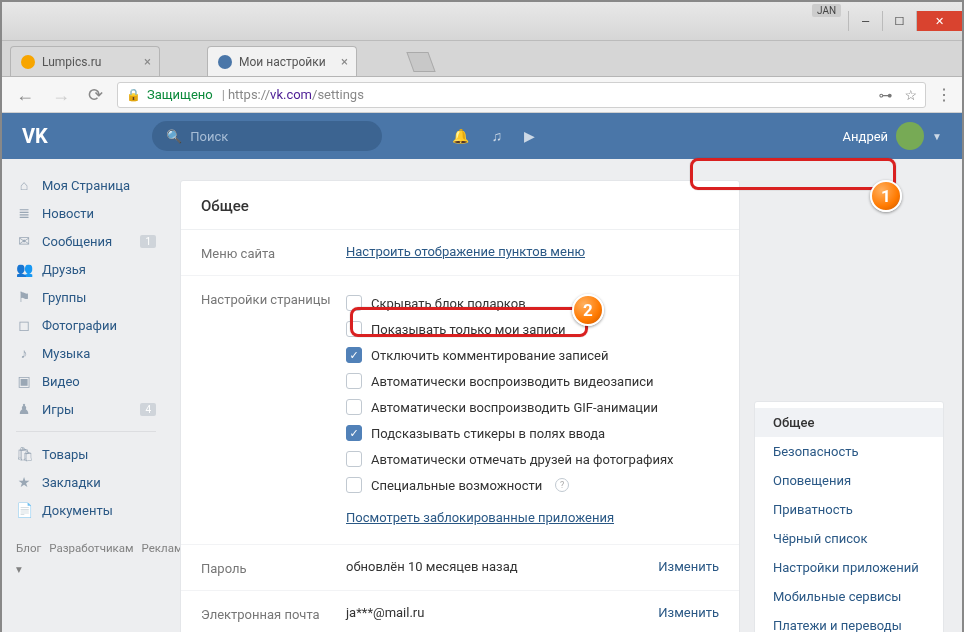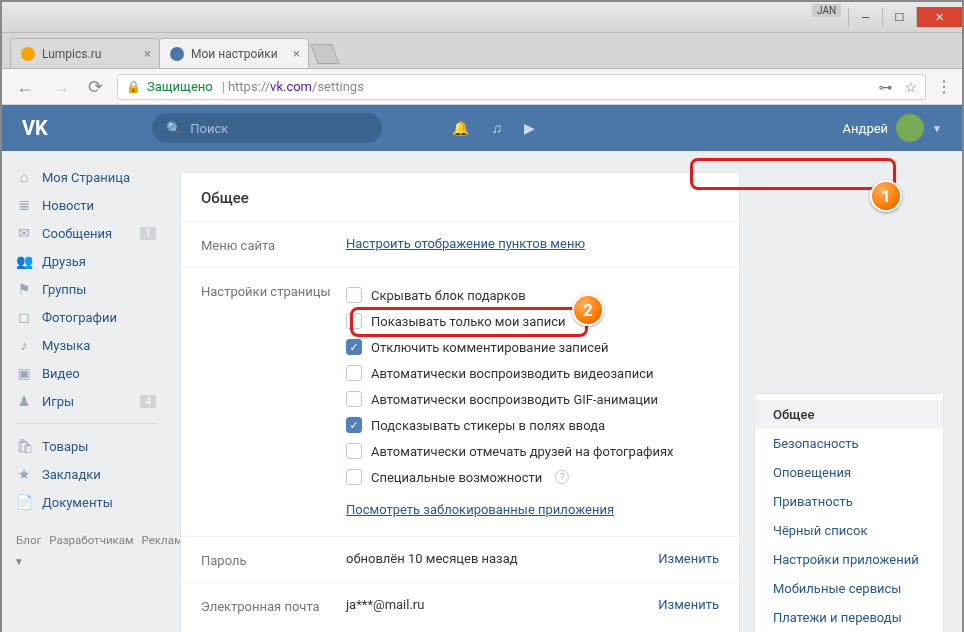--- a/index.html
+++ b/index.html
@@ -1,24 +1,24 @@
 <!DOCTYPE html>
 <html><head>
   <meta charset="utf-8">
   <style>
     * { margin: 0; padding: 0; box-sizing: border-box; font-family: -apple-system, BlinkMacSystemFont, "Segoe UI", Roboto, Helvetica, Arial, sans-serif; }
     body { background: #fff; overflow: hidden; }
     .outer-frame { width: 964px; height: 632px; border: 2px solid #888; background: #fff; position: relative; }
     
-    .win-titlebar { height: 31px; background: linear-gradient(#e8e8e8,#d6d6d6); border-bottom:1px solid #bbb; display:flex; justify-content:flex-end; align-items:center; gap:0; }
+    .win-titlebar { height: 39px; background: linear-gradient(#e8e8e8,#d6d6d6); border-bottom:1px solid #bbb; display:flex; justify-content:flex-end; align-items:center; gap:0; }
     .win-user-badge { position:absolute; left: 810px; top:2px; background:#ccc; color:#444; font-size:10px; padding:1px 5px; border-radius:2px; }
     .win-btn { width: 34px; height:20px; display:flex; align-items:center; justify-content:center; font-size:11px; color:#333; border-left:1px solid #bbb; cursor:pointer; }
     .win-btn.close { background:#d9432f; color:#fff; width:46px; }
     
-    .chrome-tabs { height: 36px; background:#d6d6d6; display:flex; align-items:flex-end; padding-left: 8px; border-bottom:1px solid #b5b5b5; }
+    .chrome-tabs { height: 36px; background:#d6d6d6; display:flex; align-items:flex-end; padding-left: 8px; border-bottom:1px solid #b5b5b5;gap:48px; }
     .chrome-tab { height:30px; background:#f2f2f2; border:1px solid #b5b5b5; border-bottom:none; border-radius:4px 4px 0 0; display:flex; align-items:center; padding:0 28px 0 10px; font-size:12px; color:#555; margin-right:-1px; position:relative; min-width:150px; }
     .chrome-tab.inactive { background:#d9d9d9; }
     .chrome-tab .favicon { width:14px; height:14px; border-radius:50%; margin-right:7px; display:inline-block; }
     .chrome-tab .tab-close { position:absolute; right:8px; font-size:13px; color:#888; cursor:pointer; }
     .chrome-newtab { width:22px; height:20px; background:#c8c8c8; margin-left:6px; margin-bottom:4px; transform:skewX(20deg); border:1px solid #aaa; cursor:pointer; }
     
     .chrome-addr { height:36px; background:#f6f6f6; border-bottom:1px solid #d0d0d0; display:flex; align-items:center; padding:0 10px; gap:10px; }
     .nav-arrow { color:#888; font-size:18px; cursor:pointer; padding:0 4px; }
     .nav-arrow.disabled { color:#ccc; cursor:default; }
     .addr-box { flex:1; height:26px; border:1px solid #d0d0d0; border-radius:3px; display:flex; align-items:center; padding:0 8px; background:#fff; font-size:13px; color:#333; }

